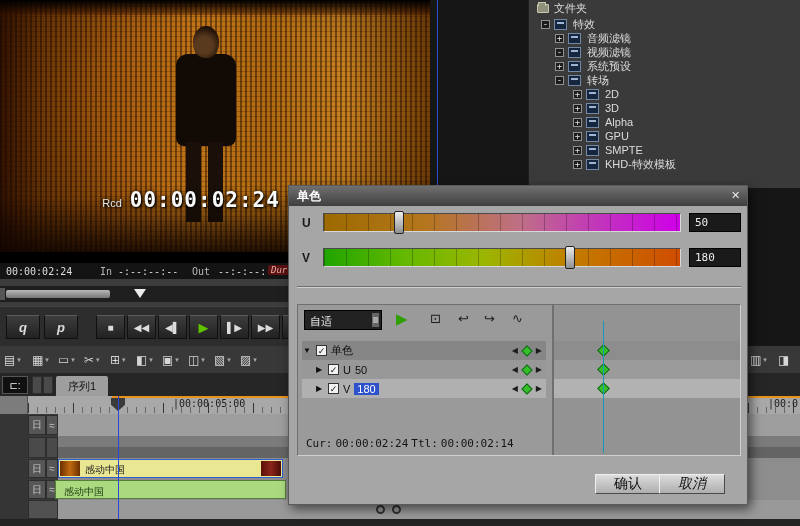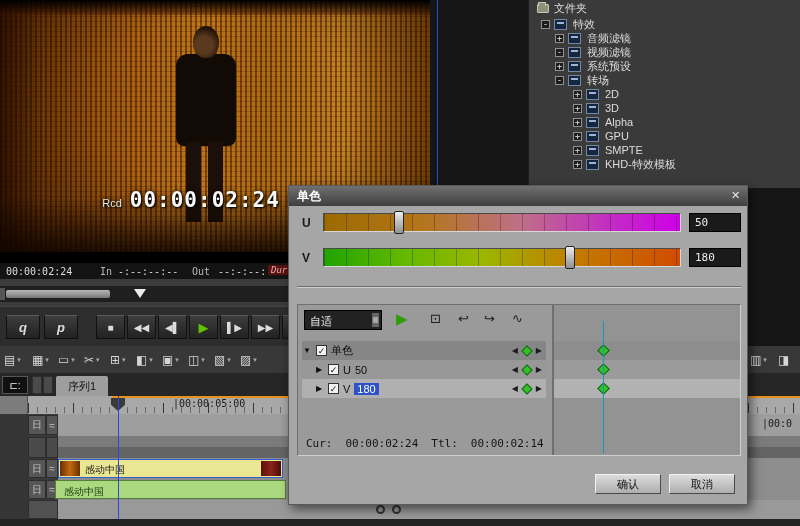--- a/index.html
+++ b/index.html
@@ -117,31 +117,31 @@
   .dplay {position:absolute;left:98px;top:5px;font-size:15px;color:#2f9e00;}
   .dicon {position:absolute;top:6px;font-size:13px;color:#1c1c1c;}
   .drow {position:absolute;left:4px;width:244px;height:19px;display:flex;align-items:center;font-size:11px;color:#0f0f0f;gap:4px;}
   .dexp {width:10px;text-align:center;font-size:8px;flex:none;}
   .dexp.ind {margin-left:12px;}
   .dcheck {width:11px;height:11px;background:#f2f2f2;border:1px solid #333;font-size:9px;line-height:10px;text-align:center;flex:none;color:#111;}
   .dval.selval {background:#2e52cc;color:#fff;padding:0 3px;}
   .dnav {margin-left:auto;margin-right:4px;display:flex;align-items:center;gap:5px;}
   .dnav i {font-style:normal;font-size:8px;color:#1c1c1c;}
   .ndiamond {width:8px;height:8px;background:#35c02a;border:1px solid #14611a;transform:rotate(45deg);}
-  .curline {position:absolute;left:8px;top:132px;font-size:11px;color:#141414;display:flex;gap:13px;}
+  .curline {position:absolute;left:8px;top:132px;font-size:11px;color:#141414;display:flex;gap:3px;}
   .kf-pane {position:absolute;left:254px;top:0;width:188px;height:150px;border-left:2px solid #6f6f6f;background:#939393;}
   .kf-ruler {position:absolute;left:0;top:0;width:100%;height:16px;background:#a4a4a4;border-bottom:1px solid #777;}
   .kf-ruler::after {content:"";position:absolute;left:0;right:0;bottom:0;height:6px;background:repeating-linear-gradient(90deg,#666 0 1px,transparent 1px 8px);}
   .kf-ruler-label {position:absolute;right:26px;top:3px;font-size:9px;color:#111;z-index:2;}
   .kf-playhead {position:absolute;left:43px;top:2px;width:13px;height:13px;background:#26263a;z-index:3;clip-path:polygon(0 0,100% 0,100% 52%,50% 100%,0 52%);}
   .kf-row {position:absolute;left:0;width:100%;height:19px;}
   .kdiamond {position:absolute;left:45px;top:5px;width:9px;height:9px;background:#35c02a;border:1px solid #14611a;transform:rotate(45deg);}
   .kf-vline {position:absolute;left:49px;top:16px;width:1px;height:132px;background:#1898b8;}
   .dbtn {position:absolute;top:288px;width:66px;height:20px;background:linear-gradient(#dcdcdc,#aeaeae);
-    border:1px solid #4a4a4a;border-top-color:#f0f0f0;border-left-color:#f0f0f0;color:#111;font-size:11px;
+    border:1px solid #4a4a4a;border-top-color:#f0f0f0;border-left-color:#f0f0f0;color:#111;font-size:14px;
     display:flex;align-items:center;justify-content:center;}
 </style>
 </head>
 <body>
 
 <div id="app">
 
   <div class="preview">
     <div class="pv-img">
       <div class="fig-body"></div>
@@ -308,21 +308,21 @@
       <div class="corner-ic">⊏:</div>
       <div class="mini-cell" style="left:32px;"></div>
       <div class="mini-cell" style="left:43px;"></div>
       <div class="seqtab">序列1</div>
     </div>
 
     <div class="tl-ruler-corner"></div>
     <div class="tl-ruler">
       <div class="orange-line"></div>
       <span class="ruler-label mono" style="left:145px;">|00:00:05:00</span>
-      <span class="ruler-label mono" style="right:8px;margin-top:20px;">|00:0</span>
+      <span class="ruler-label mono" style="right:2px;">|00:0</span>
       <div class="ruler-playhead"></div>
     </div>
 
     <div class="tracks">
       <div class="headercol"></div>
 
       <div class="hcell" style="left:28px;top:1px;width:18px;height:20px;">日</div>
       <div class="hcell" style="left:46px;top:1px;width:12px;height:20px;">≈</div>
       <div class="hcell" style="left:28px;top:23px;width:18px;height:21px;background:#4a4a4a;"></div>
       <div class="hcell" style="left:46px;top:23px;width:12px;height:21px;background:#4a4a4a;"></div>
@@ -435,16 +435,16 @@
             <span class="kdiamond"></span>
           </div>
         <div class="kf-row" style="top:74px;background:#b2b2b2;">
             <span class="kdiamond"></span>
           </div>
         <div class="kf-vline"></div>
       </div>
     </div>
 
     <div class="dbtn" style="left:306px;">确认</div>
-    <div class="dbtn" style="left:380px;">取消</div>
+    <div class="dbtn" style="left:370px;font-style:italic;">取消</div>
   </div>
 
 </div>
 
 </body></html>

